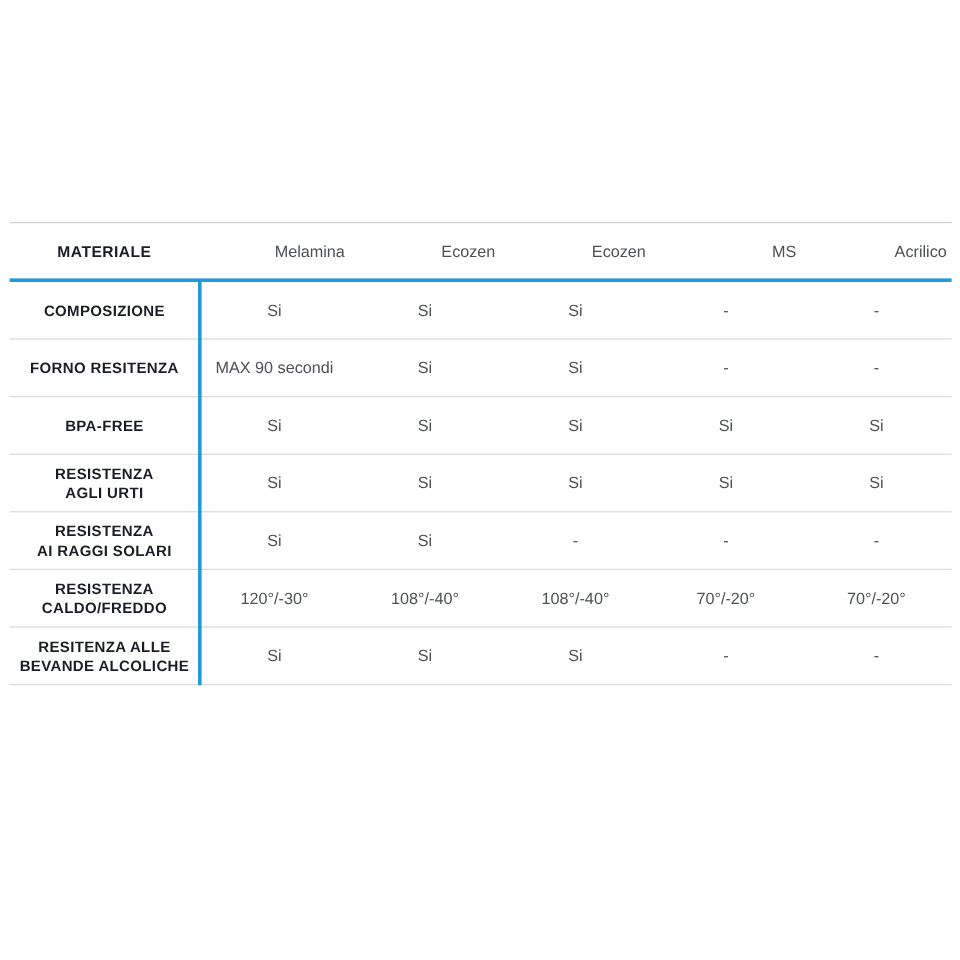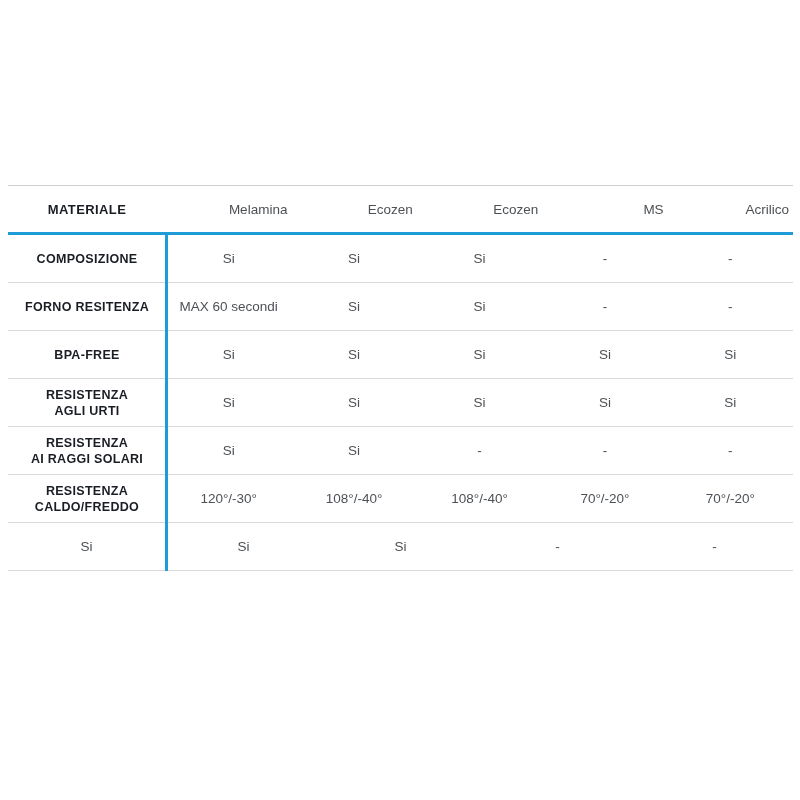--- a/index.html
+++ b/index.html
@@ -116,21 +116,21 @@
         <div class="label-col">COMPOSIZIONE</div>
         <div class="data-col">Si</div>
         <div class="data-col">Si</div>
         <div class="data-col">Si</div>
         <div class="data-col">-</div>
         <div class="data-col">-</div>
       </div>
 
       <div class="row">
         <div class="label-col">FORNO RESITENZA</div>
-        <div class="data-col">MAX 60 secondi</div>
+        <div class="data-col">MAX 90 secondi</div>
         <div class="data-col">Si</div>
         <div class="data-col">Si</div>
         <div class="data-col">-</div>
         <div class="data-col">-</div>
       </div>
 
       <div class="row">
         <div class="label-col">BPA-FREE</div>
         <div class="data-col">Si</div>
         <div class="data-col">Si</div>
@@ -163,20 +163,22 @@
         <div class="label-col">RESISTENZA
 CALDO/FREDDO</div>
         <div class="data-col">120°/-30°</div>
         <div class="data-col">108°/-40°</div>
         <div class="data-col">108°/-40°</div>
         <div class="data-col">70°/-20°</div>
         <div class="data-col">70°/-20°</div>
       </div>
 
       <div class="row">
+        <div class="label-col">RESITENZA ALLE
+BEVANDE ALCOLICHE</div>
         <div class="data-col">Si</div>
         <div class="data-col">Si</div>
         <div class="data-col">Si</div>
         <div class="data-col">-</div>
         <div class="data-col">-</div>
       </div>
 
     </div>
   </div>
 </div>

